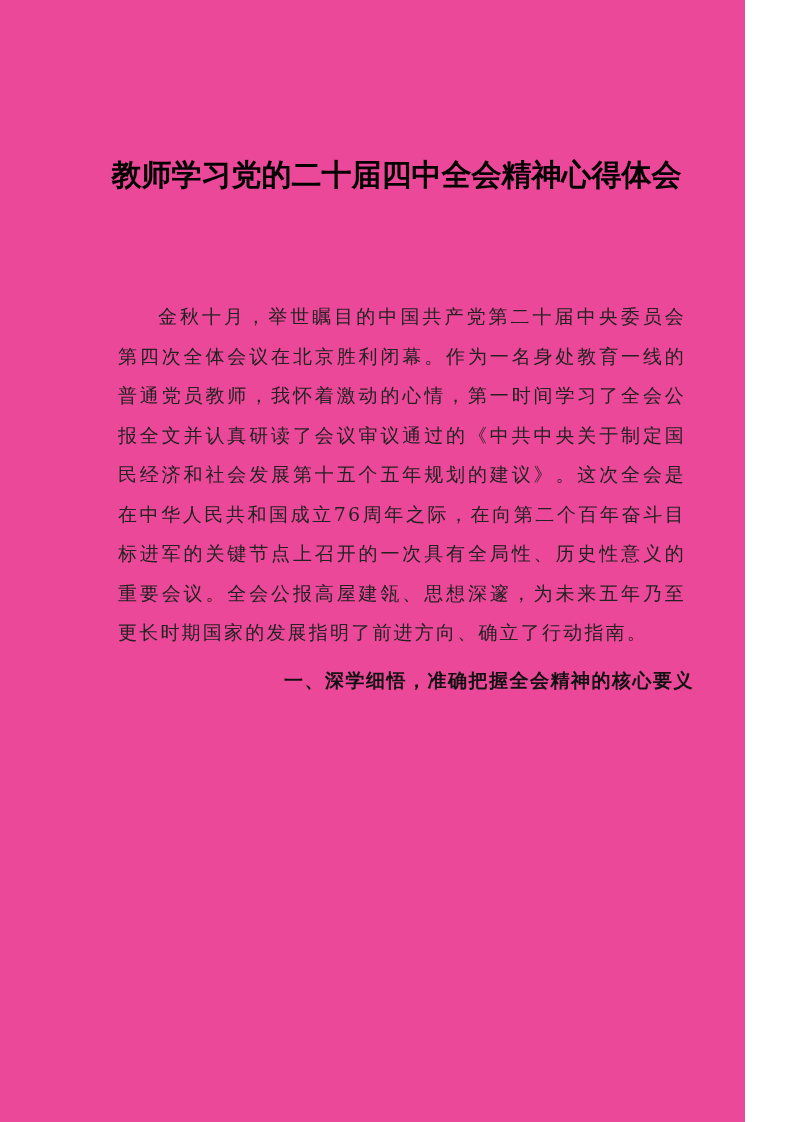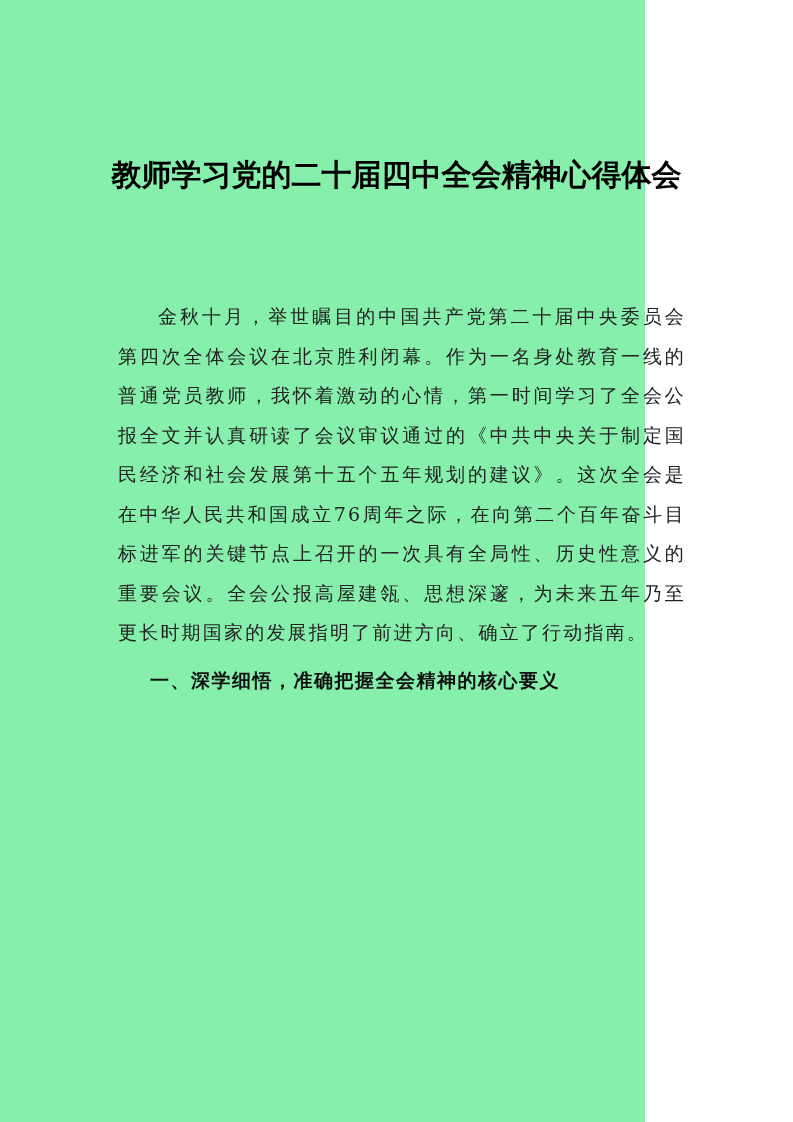--- a/index.html
+++ b/index.html
@@ -1,31 +1,31 @@
 <!DOCTYPE html>
 <html><head>
   <meta charset="utf-8">
   <style>
     html, body { margin: 0; padding: 0; background: #ffffff; }
     body { width: 793px; height: 1122px; position: relative; overflow: hidden; }
-    .page { position: absolute; left: 0; top: 0; width: 645px; height: 1122px; background: #86efac; }
+    .page { position: absolute; left: 0; top: 0; width: 745px; height: 1122px; background: #ec4899; }
     .title {
       position: absolute; left: 110px; top: 157px; width: 573px;
       text-align: center; font-family: "DejaVu Sans", sans-serif;
       font-weight: bold; font-size: 30px; line-height: 36px; color: #000;
       letter-spacing: 0px;
     }
     .body {
       position: absolute; left: 110px; top: 289px; width: 584px;
       font-family: "DejaVu Serif", serif; font-size: 19px; color: #222;
       line-height: 39.5px;
     }
     .para { margin: 8px; text-indent: 40px; text-align: justify; letter-spacing: 2.2px; }
     .para + .para { margin-top: 1px; }
-    .heading { margin: 4px 0 0 0; text-indent: 40px; font-weight: bold; letter-spacing: 1.5px; color: #111; }
+    .heading { margin: 4px 0 0 0; text-indent: 40px; font-weight: bold; letter-spacing: 1.5px; color: #111; text-align: right; }
   </style>
 </head>
 <body>
 
 <div class="page">
   <div class="title">教师学习党的二十届四中全会精神心得体会</div>
   <div class="body">
     <p class="para">金秋十月，举世瞩目的中国共产党第二十届中央委员会第四次全体会议在北京胜利闭幕。作为一名身处教育一线的普通党员教师，我怀着激动的心情，第一时间学习了全会公报全文并认真研读了会议审议通过的《中共中央关于制定国民经济和社会发展第十五个五年规划的建议》。这次全会是在中华人民共和国成立76周年之际，在向第二个百年奋斗目标进军的关键节点上召开的一次具有全局性、历史性意义的重要会议。全会公报高屋建瓴、思想深邃，为未来五年乃至更长时期国家的发展指明了前进方向、确立了行动指南。</p>
     <p class="heading">一、深学细悟，准确把握全会精神的核心要义</p>
   </div>

